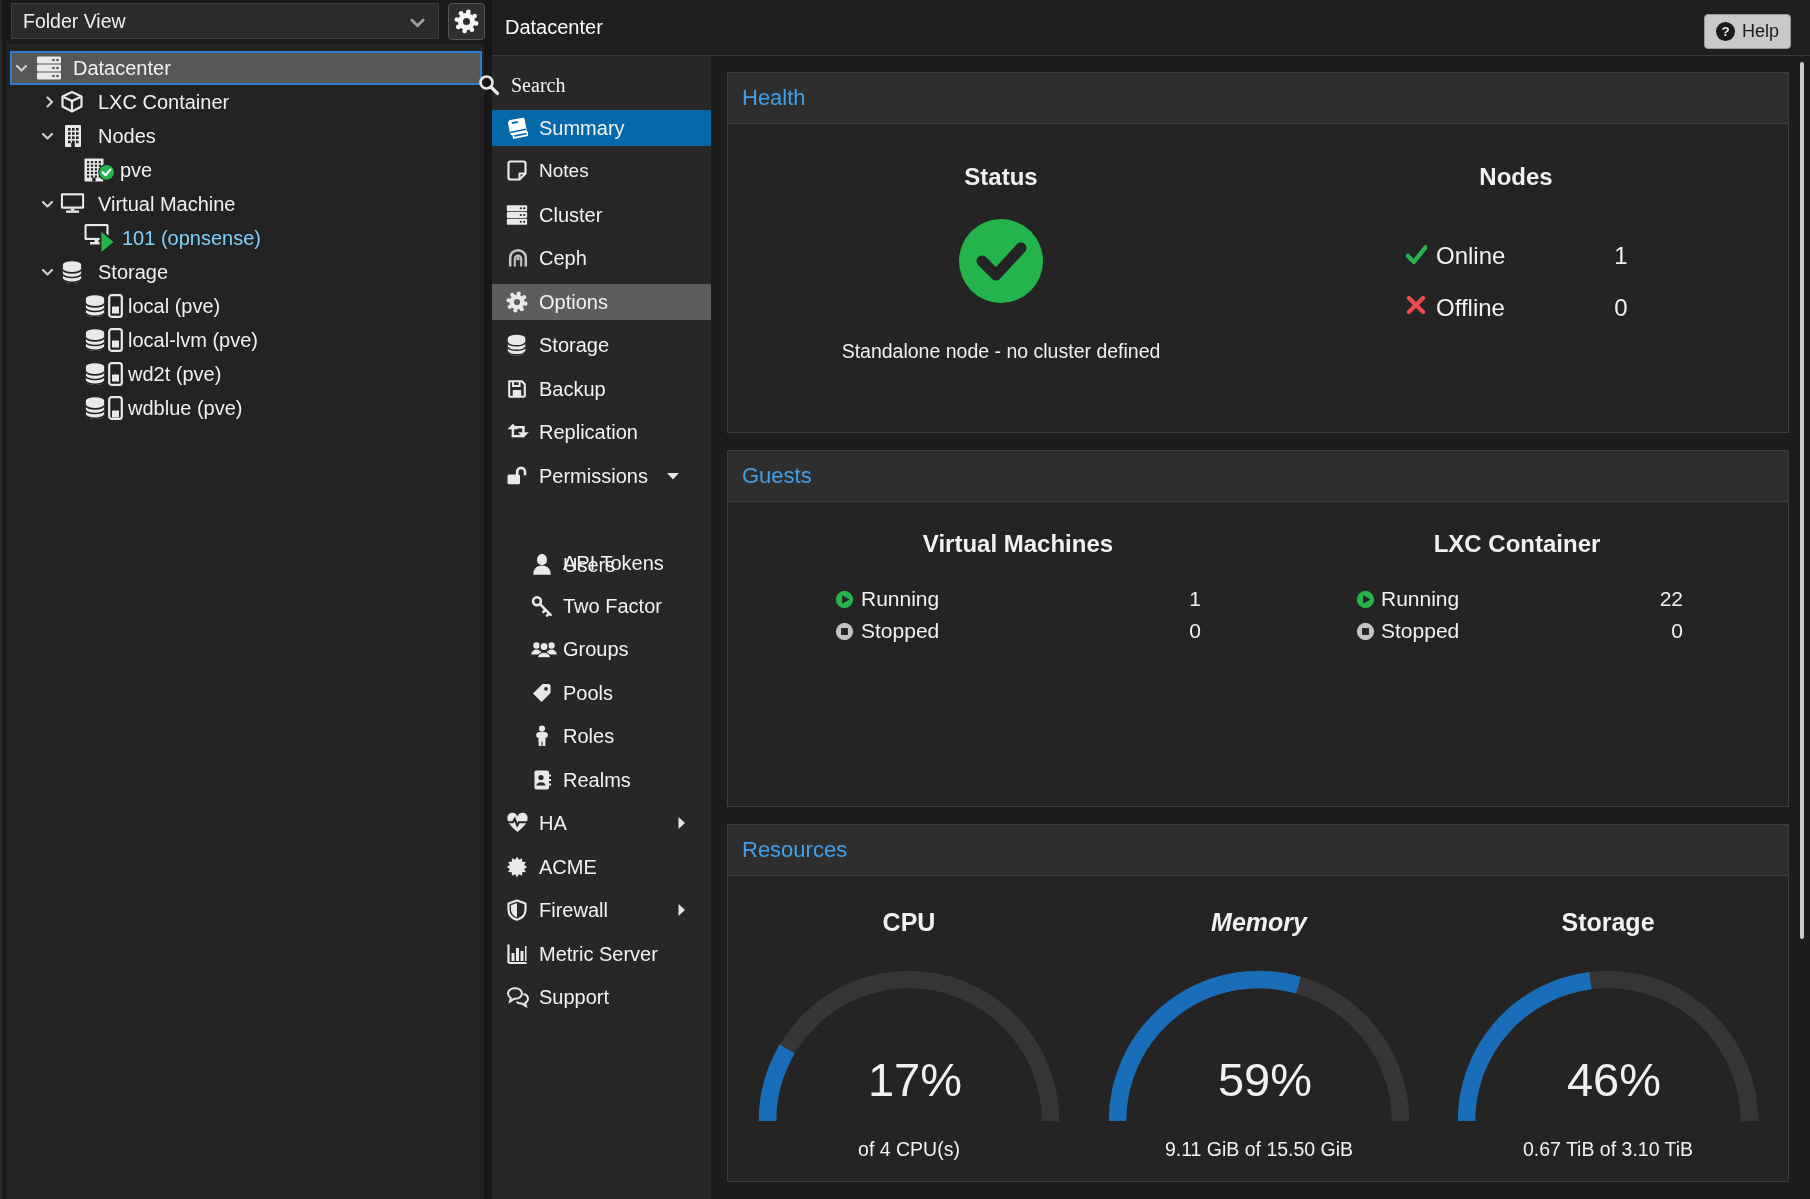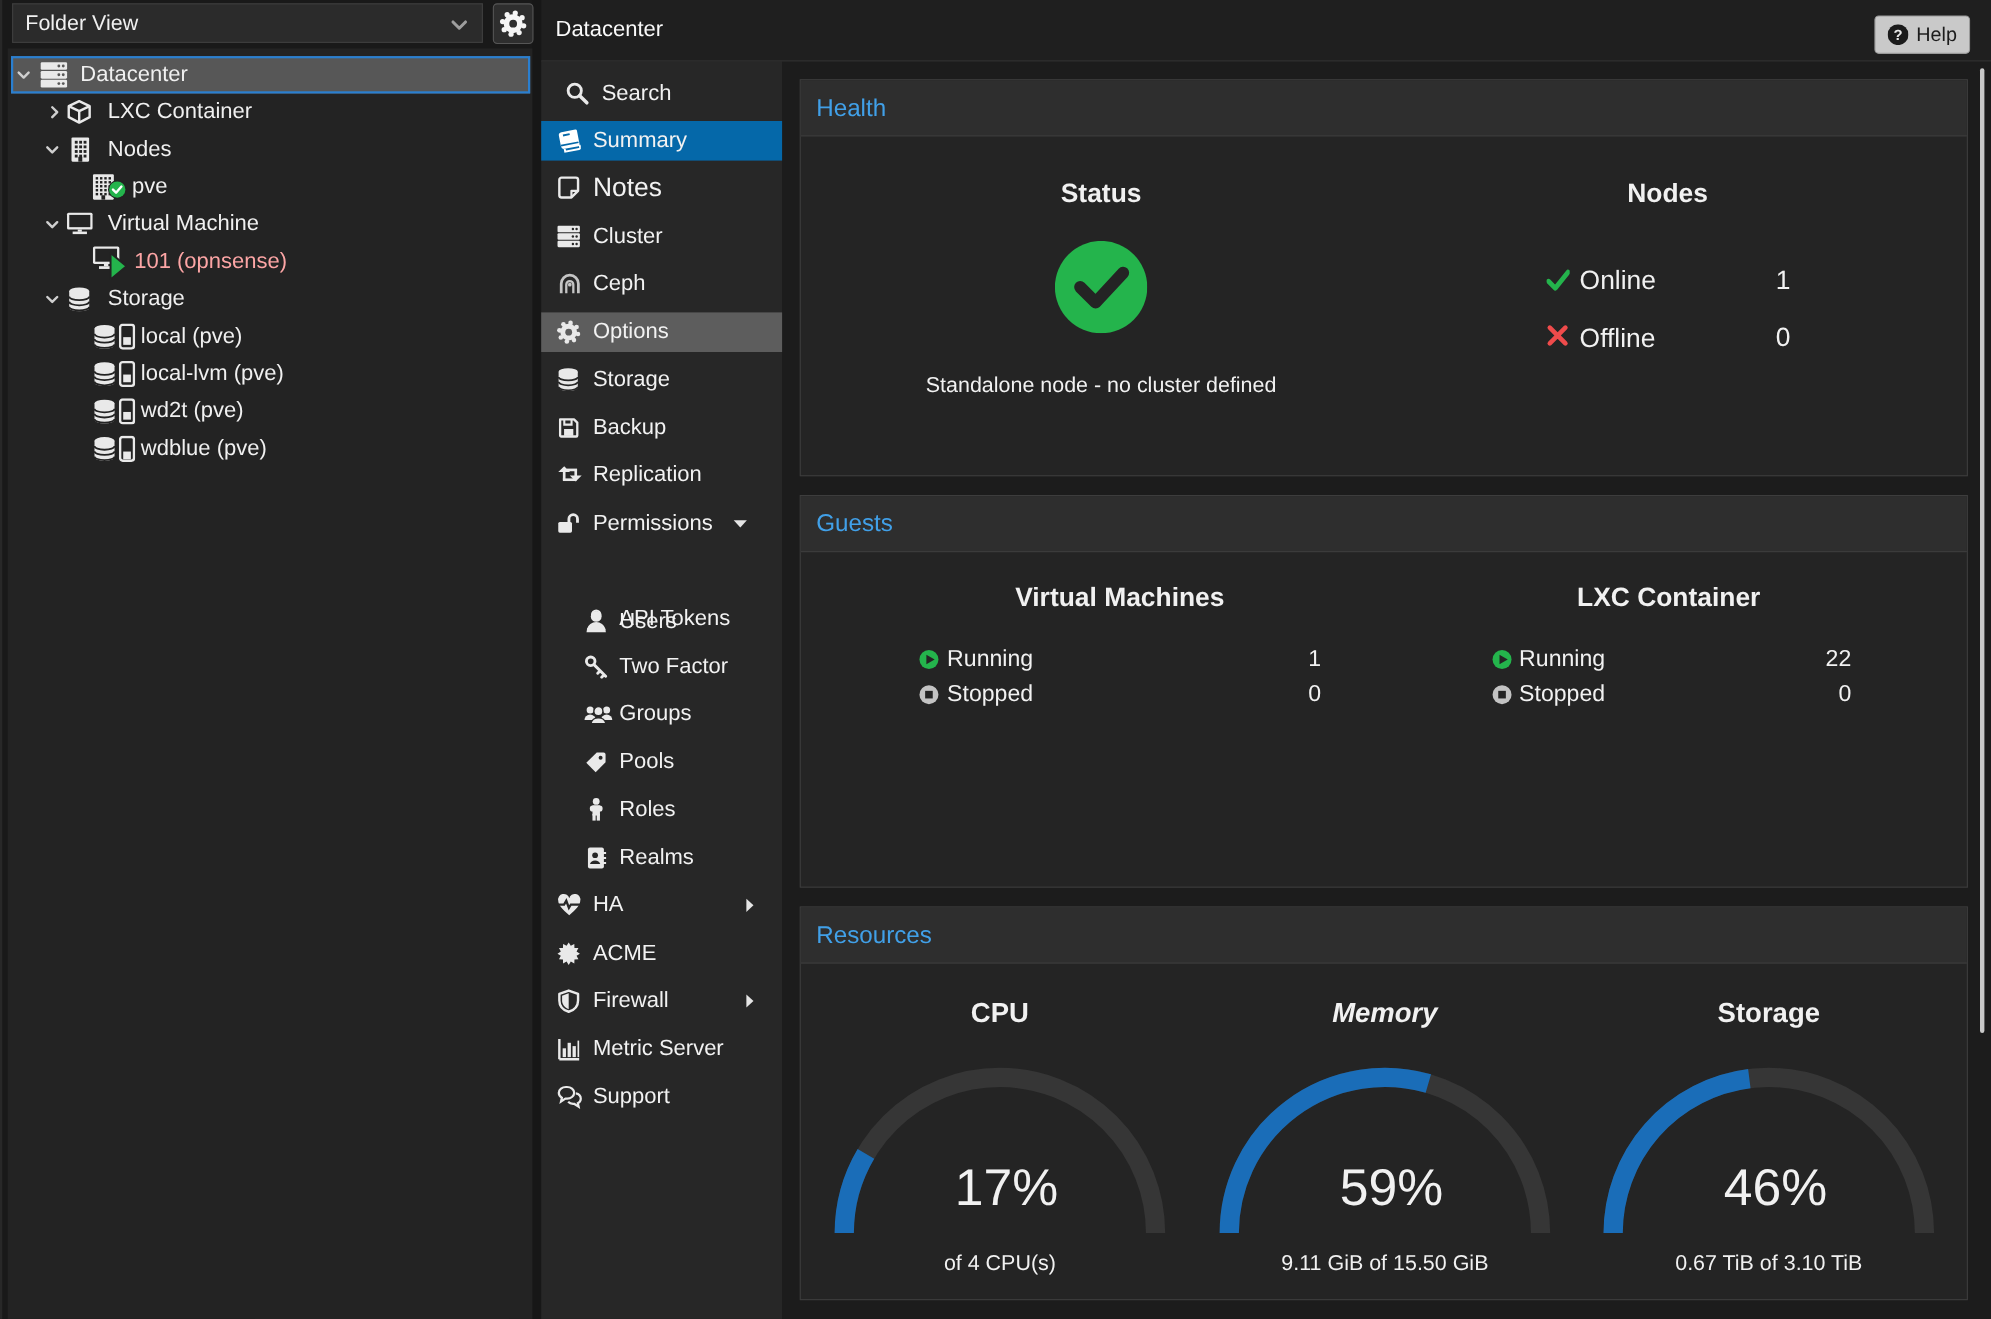--- a/index.html
+++ b/index.html
@@ -154,21 +154,21 @@
 <div class="row" style="left:0;top:221px;width:484px;height:34px;">
     <div class="a" style="left:84px;top:50%;transform:translateY(-50%);">
       <svg width="32" height="32" viewBox="0 0 32 32" style="">
         <rect x="0.5" y="2" width="24" height="16" rx="1.5" fill="#e9e9e9"></rect>
         <rect x="2.6" y="4.1" width="19.8" height="11.8" fill="#232323"></rect>
         <rect x="6" y="20" width="13" height="2.5" fill="#e9e9e9"></rect>
         <rect x="10.5" y="18" width="4" height="2" fill="#e9e9e9"></rect>
         <path d="M16.5 8 L31 20 L16.5 32 Z" fill="#24b44c" stroke="#232323" stroke-width="1.8"></path>
       </svg>
     </div>
-    <div class="a" style="left:122px;top:50%;transform:translateY(-50%);"><span style="font-size:20px;color:#fca5a5;white-space:nowrap;">101 (opnsense)</span></div>
+    <div class="a" style="left:122px;top:50%;transform:translateY(-50%);"><span style="font-size:20px;color:#7dd3fc;white-space:nowrap;">101 (opnsense)</span></div>
   </div>
 <div class="row" style="left:0;top:255px;width:484px;height:34px;">
     <div class="a" style="left:40px;top:50%;transform:translateY(-50%);">
       <svg width="15" height="15" viewBox="0 0 15 15" style="">
         <path d="M3 5.5 L7.5 10 L12 5.5" fill="none" stroke="#cfcfcf" stroke-width="2.2" stroke-linecap="round" stroke-linejoin="round"></path>
       </svg>
     </div>
     <div class="a" style="left:61px;top:50%;transform:translateY(-50%);">
       <svg width="23" height="23" viewBox="0 0 24 24" style="">
         <path d="M2 4.3 L2 20 A9.5 3.5 0 0 0 21 20 L21 4.3 Z" fill="#e9e9e9"></path>
@@ -245,21 +245,21 @@
       </svg>
     </div>
     <div class="a" style="left:108px;top:50%;transform:translateY(-50%);">
       <svg width="15" height="24" viewBox="0 0 15 24" style="">
         <rect x="1.2" y="1.2" width="12.6" height="21.6" rx="2.4" fill="none" stroke="#e9e9e9" stroke-width="2.2"></rect>
         <rect x="4" y="14.5" width="7" height="7" fill="#e9e9e9"></rect>
       </svg>
     </div>
     <div class="a" style="left:128px;top:50%;transform:translateY(-50%);"><span style="font-size:20px;color:#f0f0f0;white-space:nowrap;">wdblue (pve)</span></div>
   </div>
-<div class="row" style="left:500px;top:66.5px;width:219px;height:36px;">
+<div class="row" style="left:464px;top:66.5px;width:219px;height:36px;font-family:Liberation Serif, serif;">
     <div class="a" style="left:14px;top:50%;transform:translateY(-50%);">
       <svg width="22" height="22" viewBox="0 0 22 22" style="">
         <circle cx="8.5" cy="8.5" r="6" fill="none" stroke="#e9e9e9" stroke-width="2.6"></circle>
         <path d="M13 13 L19.5 19.5" stroke="#e9e9e9" stroke-width="3.2" stroke-linecap="round"></path>
       </svg>
     </div>
     <span class="a" style="left:47px;top:50%;transform:translateY(-50%);font-size:20px;color:#f2f2f2;white-space:nowrap;">Search</span>
   </div>
 <div class="row" style="left:492px;top:110.0px;width:219px;height:36px;background:#0568a9;">
     <div class="a" style="left:14px;top:50%;transform:translateY(-50%);">
@@ -274,21 +274,21 @@
     </div>
     <span class="a" style="left:47px;top:50%;transform:translateY(-50%);font-size:20px;color:#f2f2f2;white-space:nowrap;">Summary</span>
   </div>
 <div class="row" style="left:492px;top:153.4px;width:219px;height:36px;">
     <div class="a" style="left:14px;top:50%;transform:translateY(-50%);">
       <svg width="22" height="22" viewBox="0 0 22 22" style="">
         <path d="M4.5 1.5 L17.5 1.5 A2 2 0 0 1 19.5 3.5 L19.5 13.5 L13.5 19.5 L4.5 19.5 A2 2 0 0 1 2.5 17.5 L2.5 3.5 A2 2 0 0 1 4.5 1.5 Z" fill="none" stroke="#e9e9e9" stroke-width="2.2" stroke-linejoin="round"></path>
         <path d="M13.5 19.5 L13.5 13.5 L19.5 13.5" fill="none" stroke="#e9e9e9" stroke-width="2" stroke-linejoin="round"></path>
       </svg>
     </div>
-    <span class="a" style="left:47px;top:50%;transform:translateY(-50%);font-size:24px;color:#f2f2f2;white-space:nowrap;">Notes</span>
+    <span class="a" style="left:47px;top:50%;transform:translateY(-50%);font-size:19px;color:#f2f2f2;white-space:nowrap;">Notes</span>
   </div>
 <div class="row" style="left:492px;top:196.9px;width:219px;height:36px;">
     <div class="a" style="left:14px;top:50%;transform:translateY(-50%);">
       <svg width="22" height="22" viewBox="0 0 26 26" style="">
         <rect x="1" y="1.5" width="24" height="7" rx="1.2" fill="#e9e9e9"></rect>
         <circle cx="21.5" cy="5.0" r="1.3" fill="#272727"></circle>
         <circle cx="17.5" cy="5.0" r="1.3" fill="#272727"></circle>
         <rect x="1" y="9.5" width="24" height="7" rx="1.2" fill="#e9e9e9"></rect>
         <circle cx="21.5" cy="13.0" r="1.3" fill="#272727"></circle>
         <circle cx="17.5" cy="13.0" r="1.3" fill="#272727"></circle>

